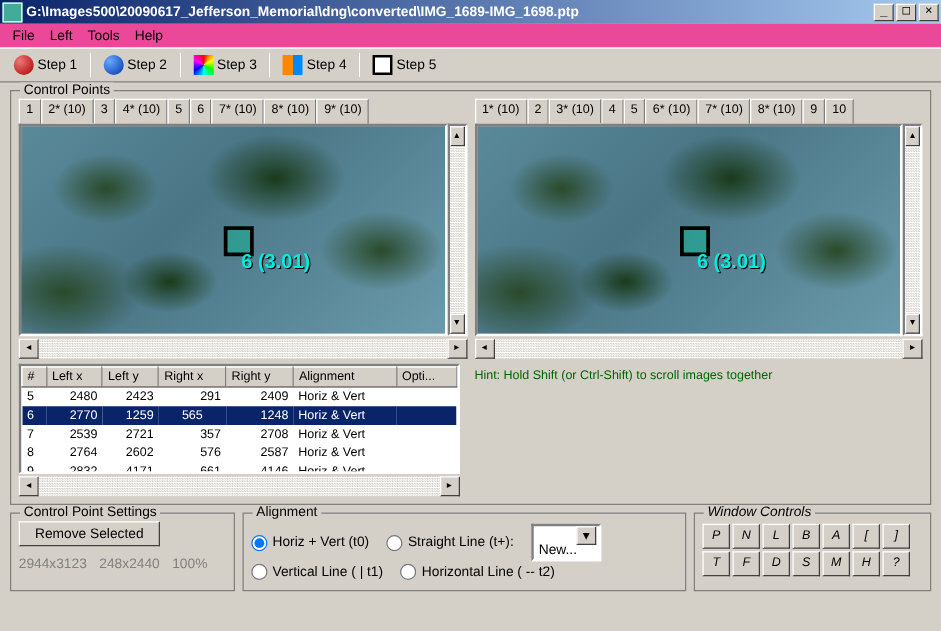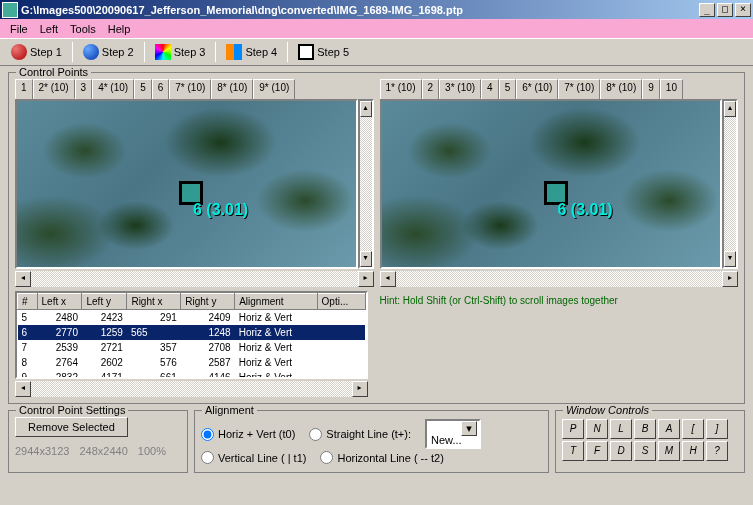--- a/index.html
+++ b/index.html
@@ -1,21 +1,21 @@
 <!DOCTYPE html>
 <html><head>
 <meta charset="utf-8">
 <style>
 * { box-sizing: border-box; margin: 0; padding: 0; font-family: "Tahoma", "MS Sans Serif", sans-serif; font-size: 11px; }
 body { background: #d4d0c8; width: 753px; height: 505px; overflow: hidden; }
 .titlebar { background: linear-gradient(to right, #0a246a, #a6caf0); color: #fff; height: 19px; display: flex; align-items: center; padding: 0 2px; }
 .titlebar .icon { width: 16px; height: 16px; background: #4a9; margin-right: 3px; border: 1px solid #fff; }
 .titlebar .title { flex: 1; font-weight: bold; }
 .winbtn { width: 16px; height: 14px; background: #d4d0c8; border: 1px solid; border-color: #fff #404040 #404040 #fff; margin-left: 2px; text-align: center; line-height: 10px; font-family: monospace; font-size: 10px; color: #000; cursor: pointer; }
-.menubar { background: #f9a8d4; height: 19px; display: flex; padding: 0 4px; align-items: center; }
+.menubar { background: #ec4899; height: 19px; display: flex; padding: 0 4px; align-items: center; }
 .menubar span { padding: 2px 6px; cursor: pointer; }
 .toolbar { background: #d4d0c8; height: 28px; display: flex; align-items: center; padding: 2px 4px; border-top: 1px solid #fff; border-bottom: 1px solid #808080; gap: 1px; }
 .tbtn { height: 22px; padding: 0 6px; display: flex; align-items: center; gap: 3px; border: 1px solid transparent; cursor: pointer; }
 .tbtn .ic { width: 16px; height: 16px; display: inline-block; }
 .divider { width: 1px; height: 20px; background: #808080; border-right: 1px solid #fff; margin: 0 2px; }
 .ic-step1 { background: radial-gradient(circle at 30% 30%, #e77, #a00); border-radius: 50%; }
 .ic-step2 { background: radial-gradient(circle at 30% 30%, #6af, #03a); border-radius: 50%; }
 .ic-step3 { background: conic-gradient(#f00,#ff0,#0f0,#0ff,#00f,#f0f,#f00); }
 .ic-step4 { background: linear-gradient(90deg,#f80 50%,#08f 50%); }
 .ic-step5 { background: #fff; border: 2px solid #000; }
@@ -197,21 +197,21 @@
                   <td style="text-align: right;">2423</td>
                   <td style="text-align: right;">291</td>
                   <td style="text-align: right;">2409</td>
                   <td>Horiz &amp; Vert</td>
                   <td></td>
                 </tr>
                 <tr class="sel">
                   <td>6</td>
                   <td style="text-align: right;">2770</td>
                   <td style="text-align: right;">1259</td>
-                  <td style="text-align: left;">565</td>
+                  <td style="text-align: center;">565</td>
                   <td style="text-align: right;">1248</td>
                   <td>Horiz &amp; Vert</td>
                   <td></td>
                 </tr>
                 <tr>
                   <td>7</td>
                   <td style="text-align: right;">2539</td>
                   <td style="text-align: right;">2721</td>
                   <td style="text-align: right;">357</td>
                   <td style="text-align: right;">2708</td>

